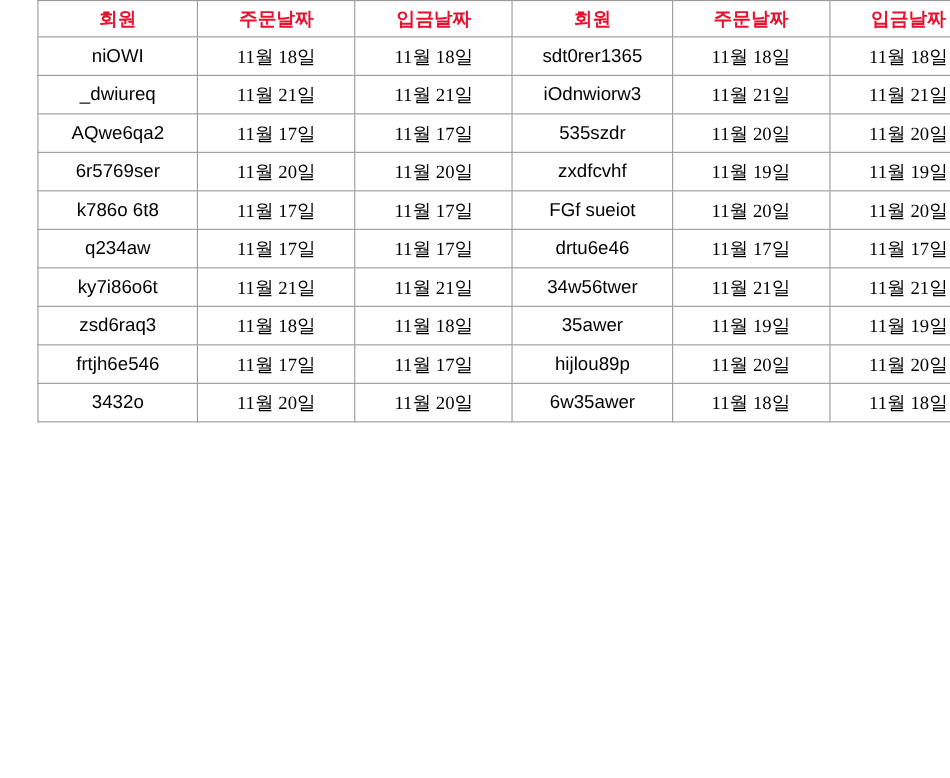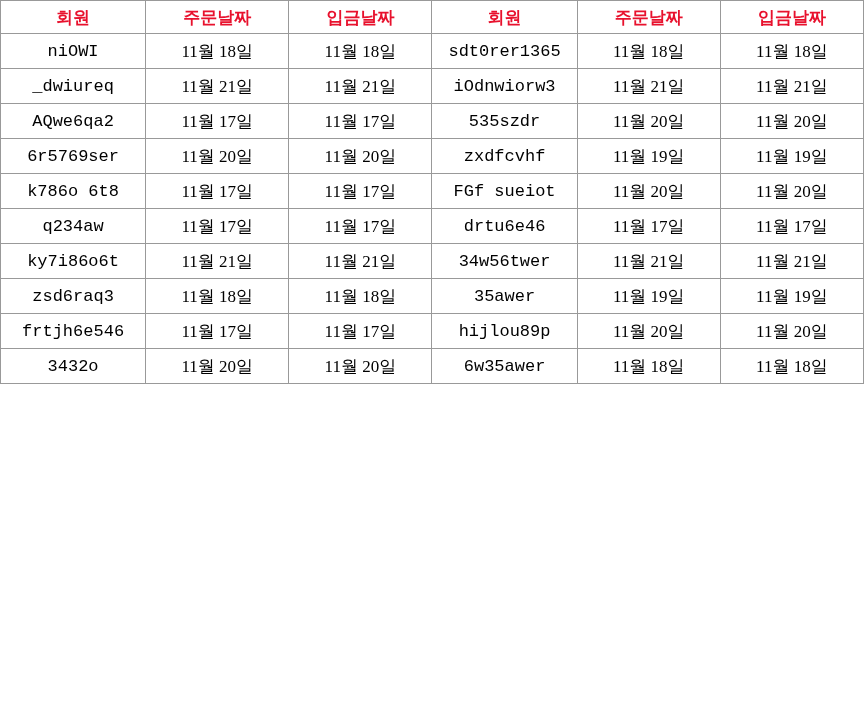--- a/index.html
+++ b/index.html
@@ -9,20 +9,21 @@
   }
   body {
     width: 864px;
     height: 707px;
     font-family: "Liberation Serif", serif;
     overflow: hidden;
   }
   .table-wrap {
     width: 692px;
     box-sizing: border-box;
+    padding-left: 34px;
   }
   table.member-table {
     border-collapse: collapse;
     width: 864px;
     table-layout: fixed;
   }
   table.member-table td,
   table.member-table th {
     border: 1px solid #999999;
     text-align: center;
@@ -37,21 +38,21 @@
     color: #e8112d;
     font-weight: bold;
     font-size: 17px;
     height: 32px;
   }
   
   col.c-member { width: 145px; }
   col.c-date { width: 143px; }
 
   .mono {
-    font-family: Liberation Mono, monospace;
+    font-family: Liberation Sans, sans-serif;
     font-size: 16px;
     letter-spacing: 0px;
     margin-left: 35px;
   }
   .datecell {
     font-family: "Liberation Serif", serif;
     font-size: 17px;
   }
 </style>
 </head>

